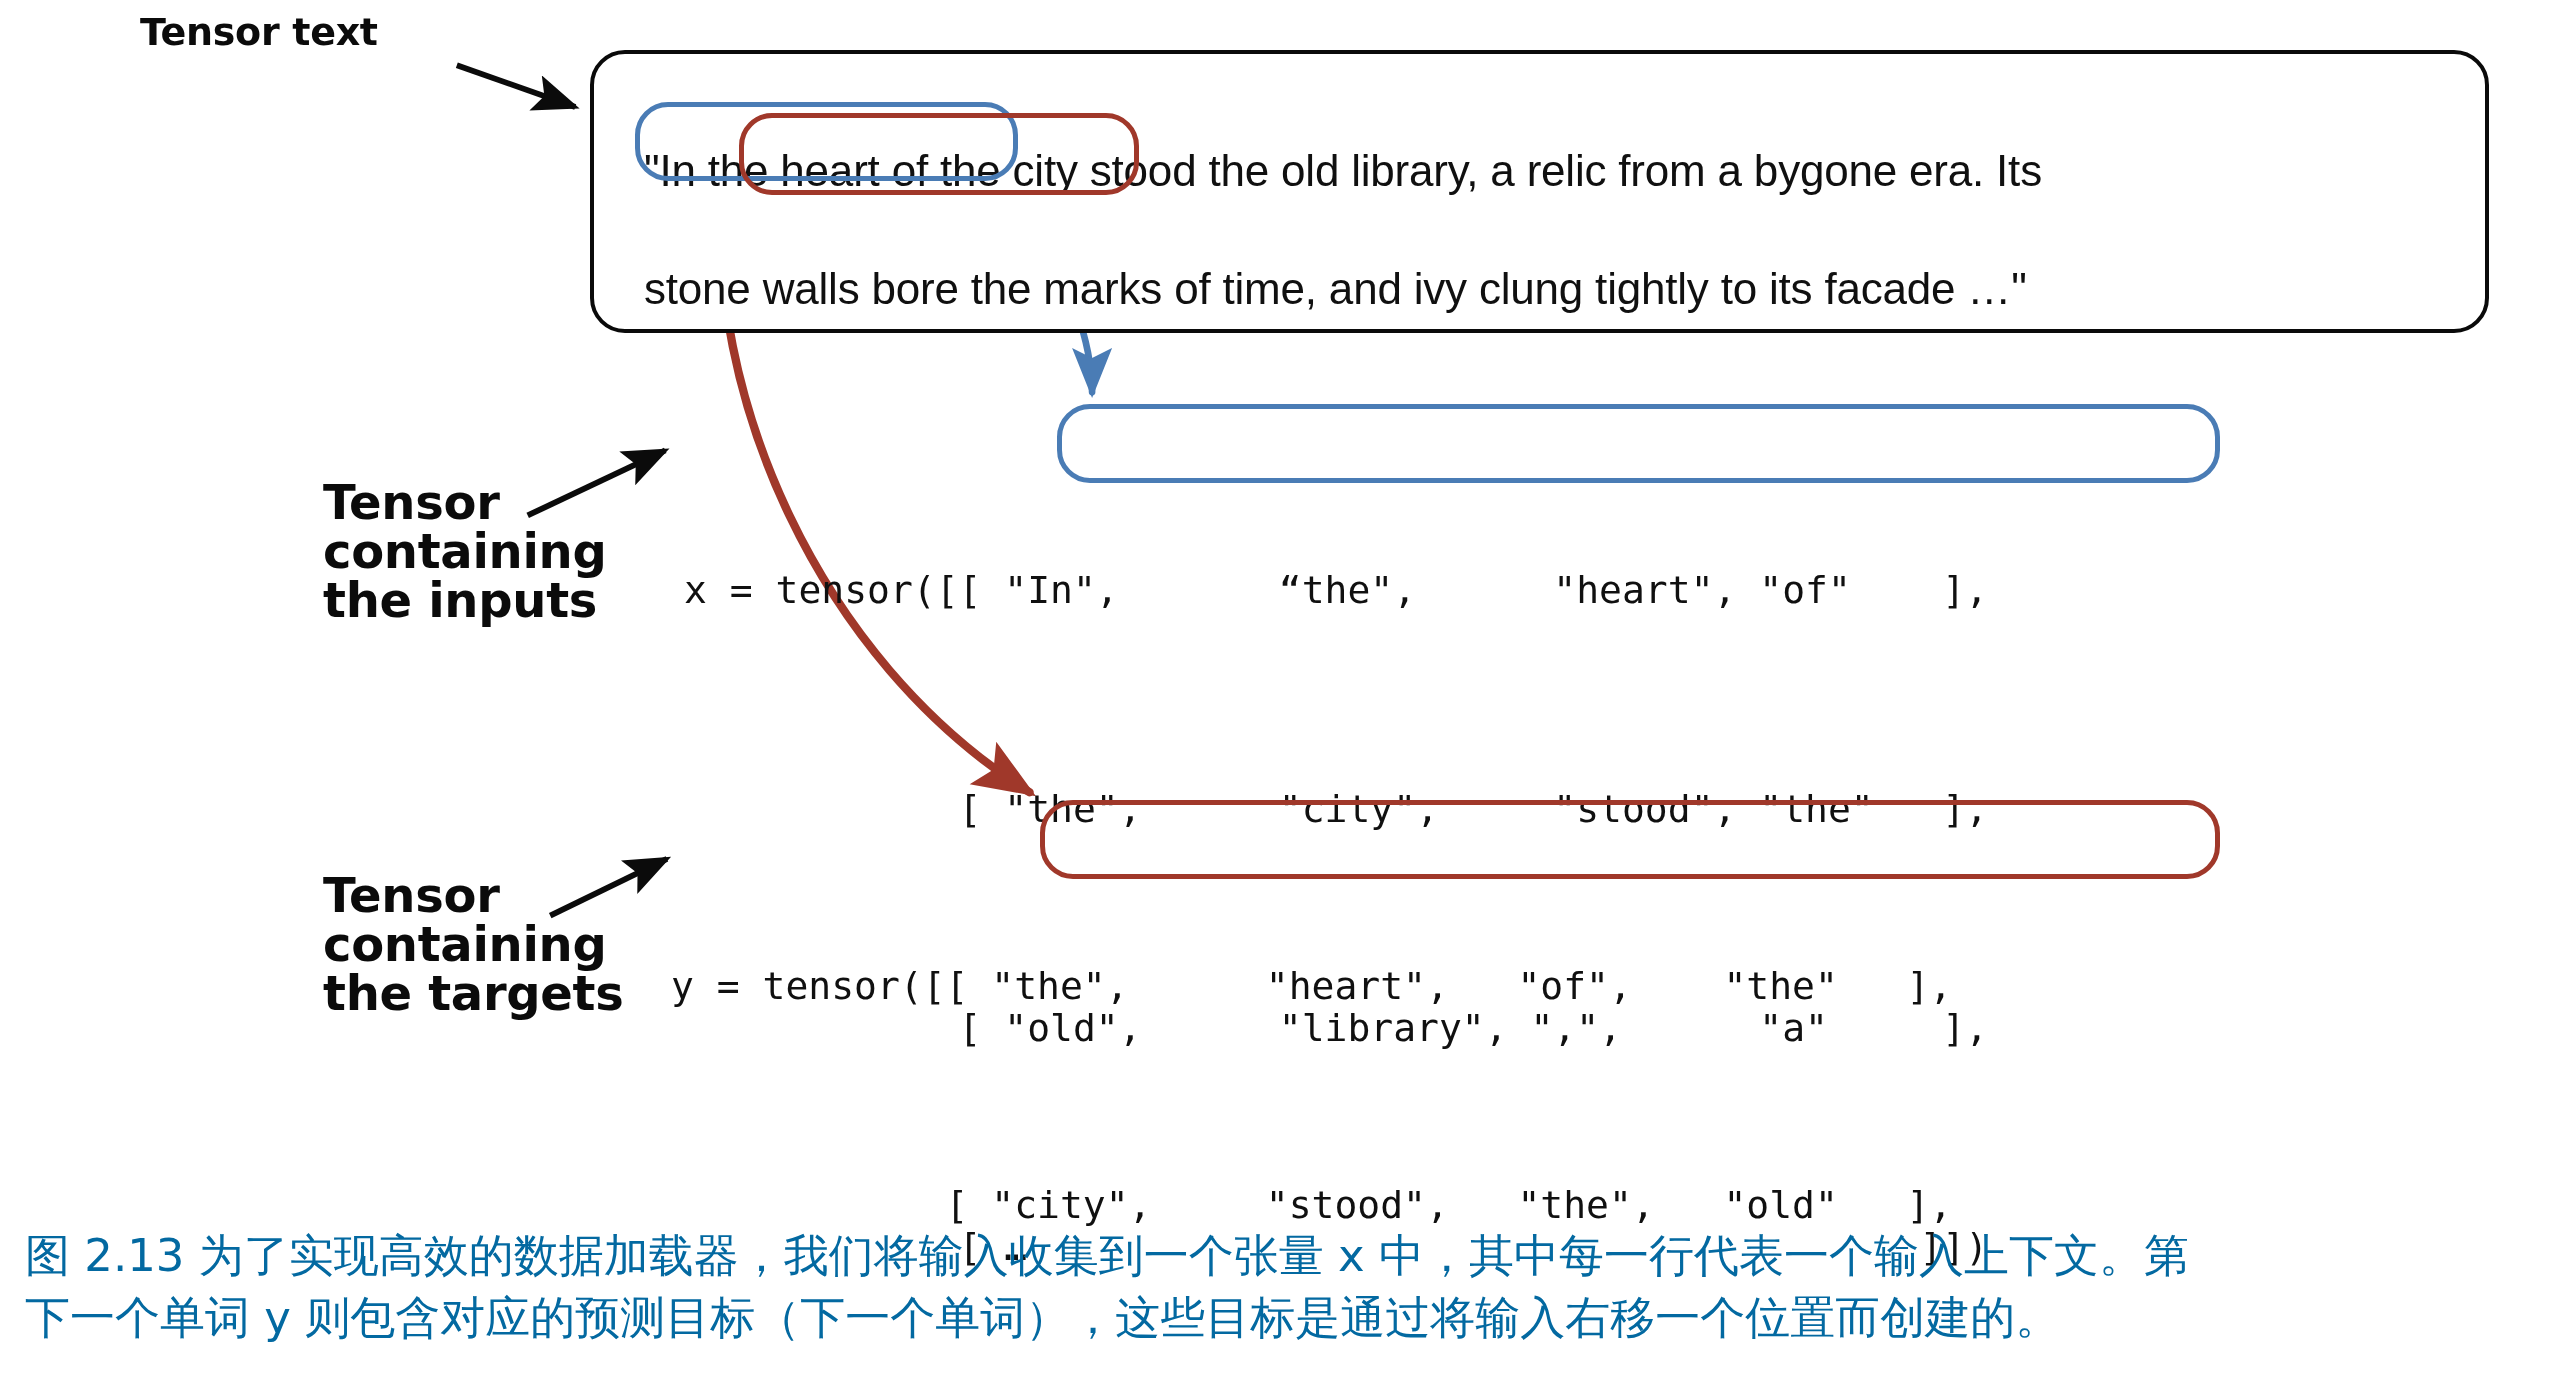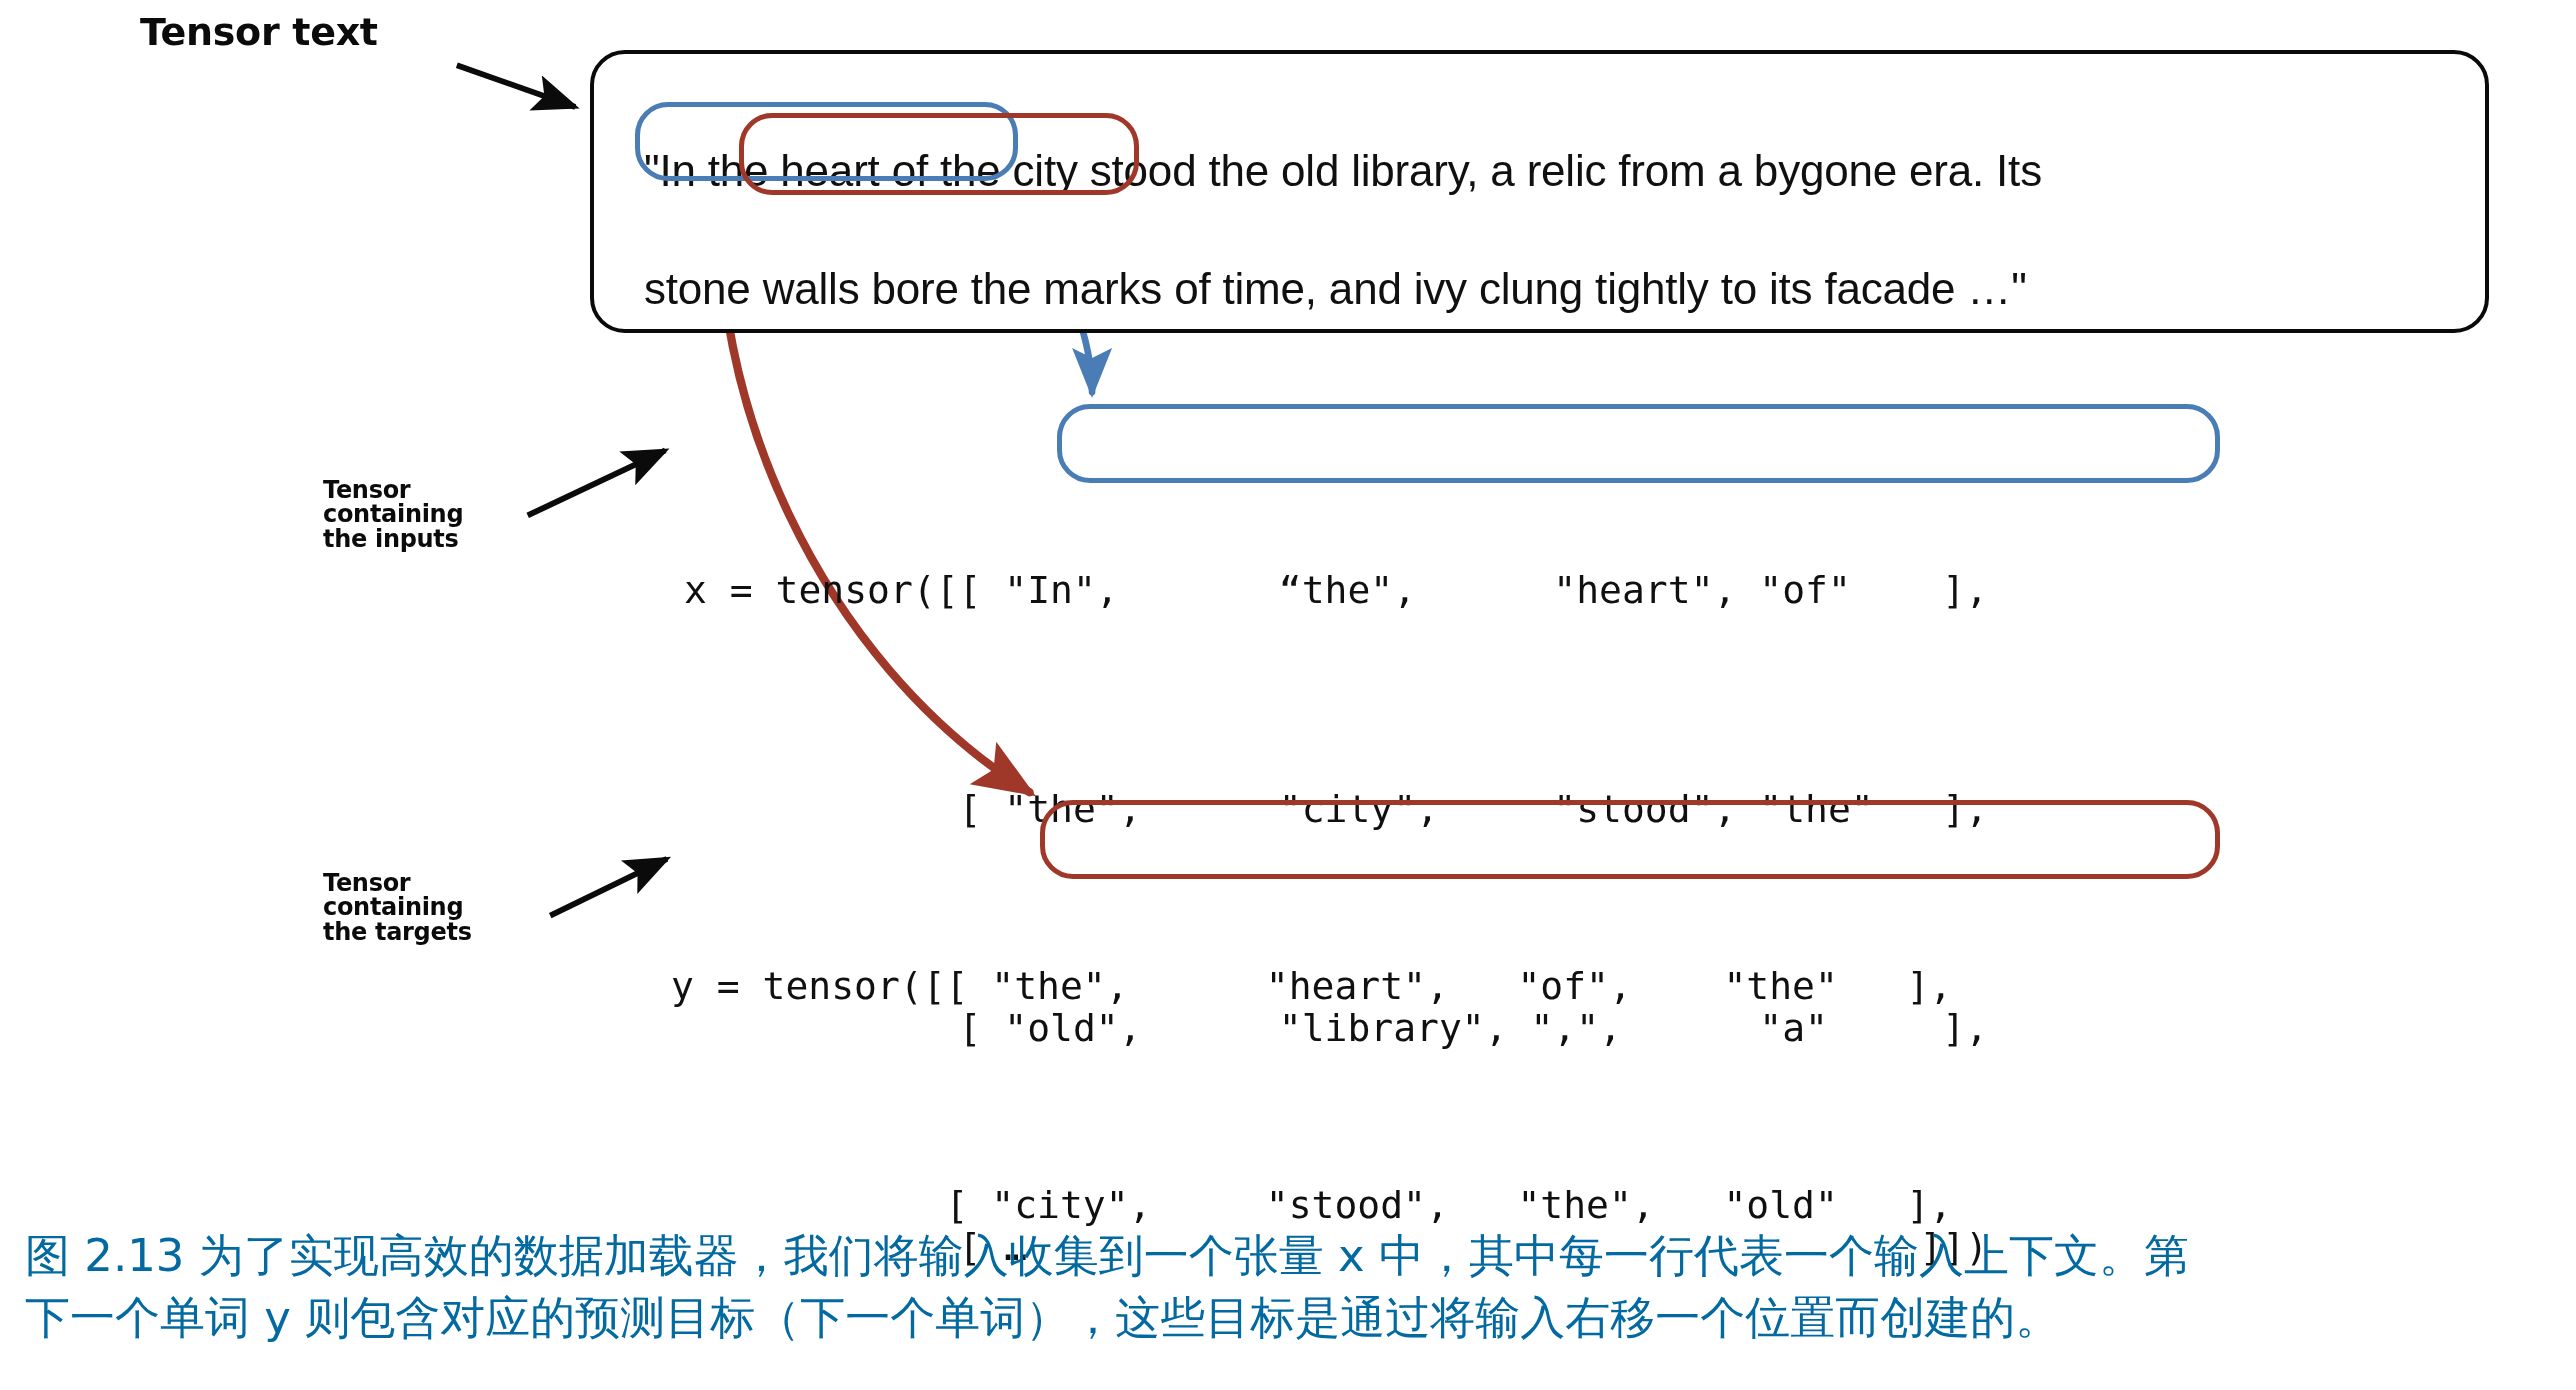--- a/index.html
+++ b/index.html
@@ -21,21 +21,21 @@
     width: 2576px;
     height: 1391px;
   }
 
   
   .anno-label {
     position: absolute;
     font-family: "DejaVu Sans", sans-serif;
     font-weight: bold;
     color: #0b0b0b;
-    font-size: 24px;
+    font-size: 48px;
     line-height: 1.02;
     letter-spacing: -0.3px;
     white-space: pre-line;
   }
   #sample-text-label { left: 140px; top: 13.3px; font-size: 38px; }
   #inputs-label  { left: 323px; top: 478px; }
   #targets-label { left: 323px; top: 871px; }
 
   
   #sample-box {

